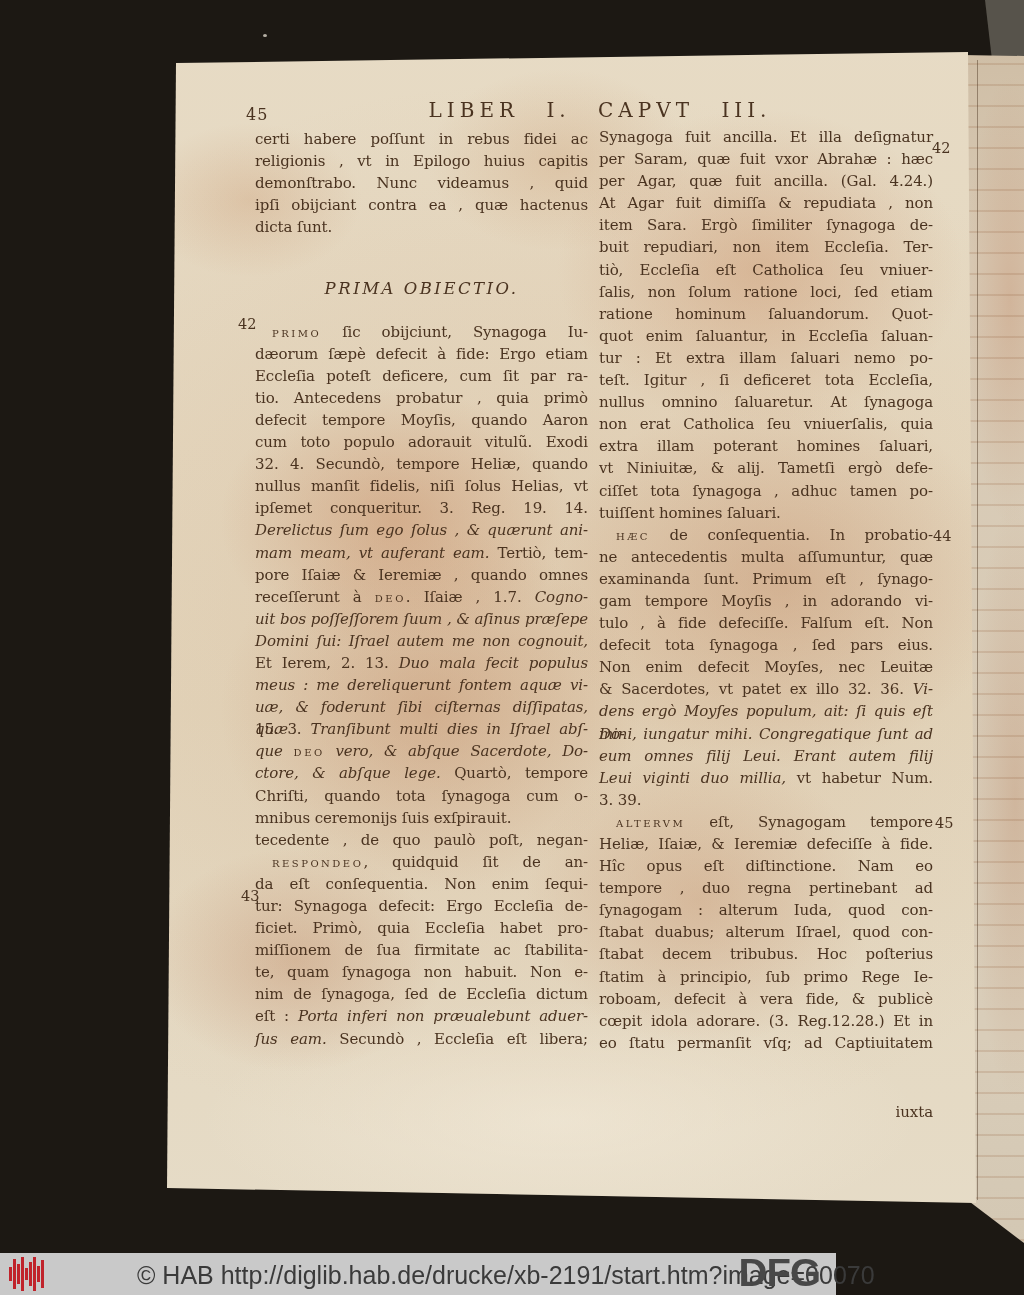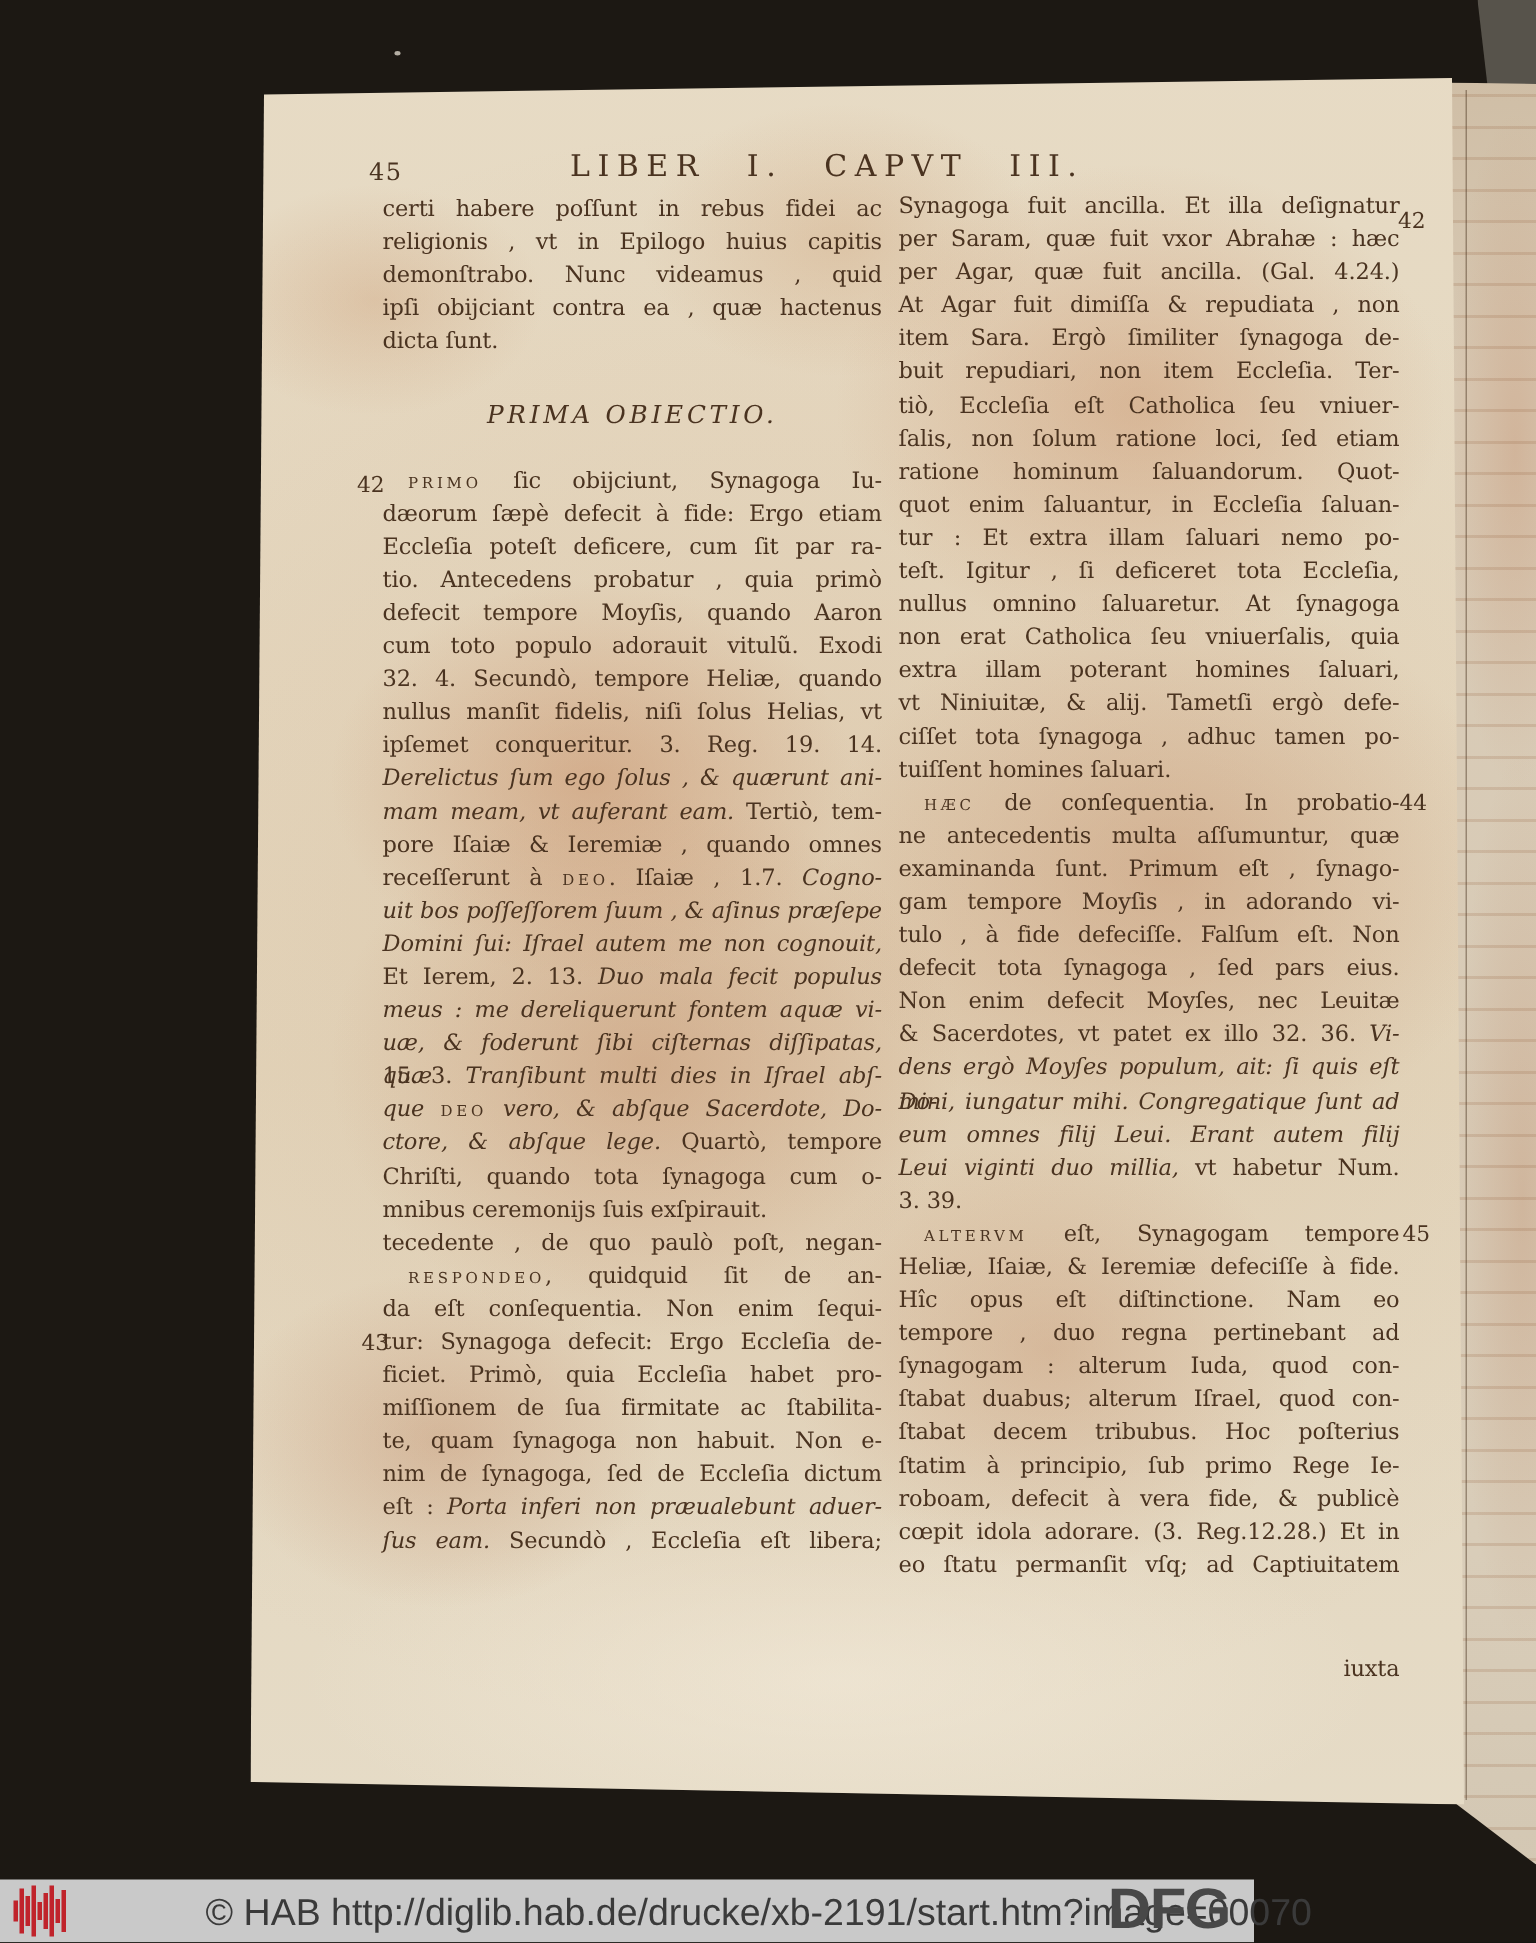--- a/index.html
+++ b/index.html
@@ -37,32 +37,32 @@
         radial-gradient(ellipse 250px 210px at 700px 900px, rgba(186,124,84,.30), transparent 70%),
         radial-gradient(ellipse 210px 160px at 295px 960px, rgba(182,120,82,.33), transparent 70%),
         radial-gradient(ellipse 190px 130px at 560px 160px, rgba(200,150,105,.30), transparent 70%),
         radial-gradient(ellipse 160px 110px at 250px 200px, rgba(196,140,96,.28), transparent 70%),
         radial-gradient(ellipse 480px 160px at 560px 1120px, rgba(244,236,220,.55), transparent 75%),
         radial-gradient(ellipse 900px 720px at 530px 620px, rgba(204,158,118,.22), transparent 75%),
         linear-gradient(180deg,#e7dbc5 0%,#e3d6bd 55%,#e6dcc8 100%);
       box-shadow:inset 7px -7px 16px rgba(95,65,38,.22);
       color:var(--ink);padding-left:44px;}
   .folio{position:absolute;left:246px;top:105px;font-size:16px;letter-spacing:1px;}
-  .running-title{position:absolute;left:380px;top:98px;width:440px;
+  .running-title{position:absolute;left:380px;top:98px;width:440px;text-align:center;
       font-size:20px;letter-spacing:5px;word-spacing:16px;white-space:nowrap;}
   .col{position:absolute;font-size:15px;letter-spacing:-0.1px;}
   .col-left{left:255px;top:128px;width:333px;}
   .col-right{left:599px;top:126px;width:334px;}
   .tl{height:22.1px;line-height:22.1px;text-align:justify;text-align-last:justify;
       white-space:normal;overflow:visible;}
   .tl.al{text-align-last:left;}
   .tl.ar{text-align-last:right;margin-top:47px;}
   .tl.ind{text-indent:17px;}
   .tl.heading{text-align:left;text-align-last:center;font-style:italic;
-      font-size:16.5px;letter-spacing:2.5px;margin:28px 0 20px;}
+      font-size:16.5px;letter-spacing:2.5px;margin:40px 0 20px;}
   .sg-i{font-style:italic;}
   .sg-sc{letter-spacing:2.5px;font-size:10px;}
   .mnote{position:absolute;font-size:14.5px;color:var(--ink);}
   
   .footer{position:absolute;left:0;top:1253px;width:836px;height:42px;
       background:var(--footer_bg);font-family:"Liberation Sans",sans-serif;}
   .footer .copyright{position:absolute;left:137px;top:0;height:42px;line-height:44px;
       font-size:25px;color:var(--footer_text);white-space:nowrap;}
   .footer .dfg{position:absolute;right:16px;top:-2px;height:42px;line-height:44px;
       font-size:40px;font-weight:800;color:var(--dfg_gray);letter-spacing:-1px;

